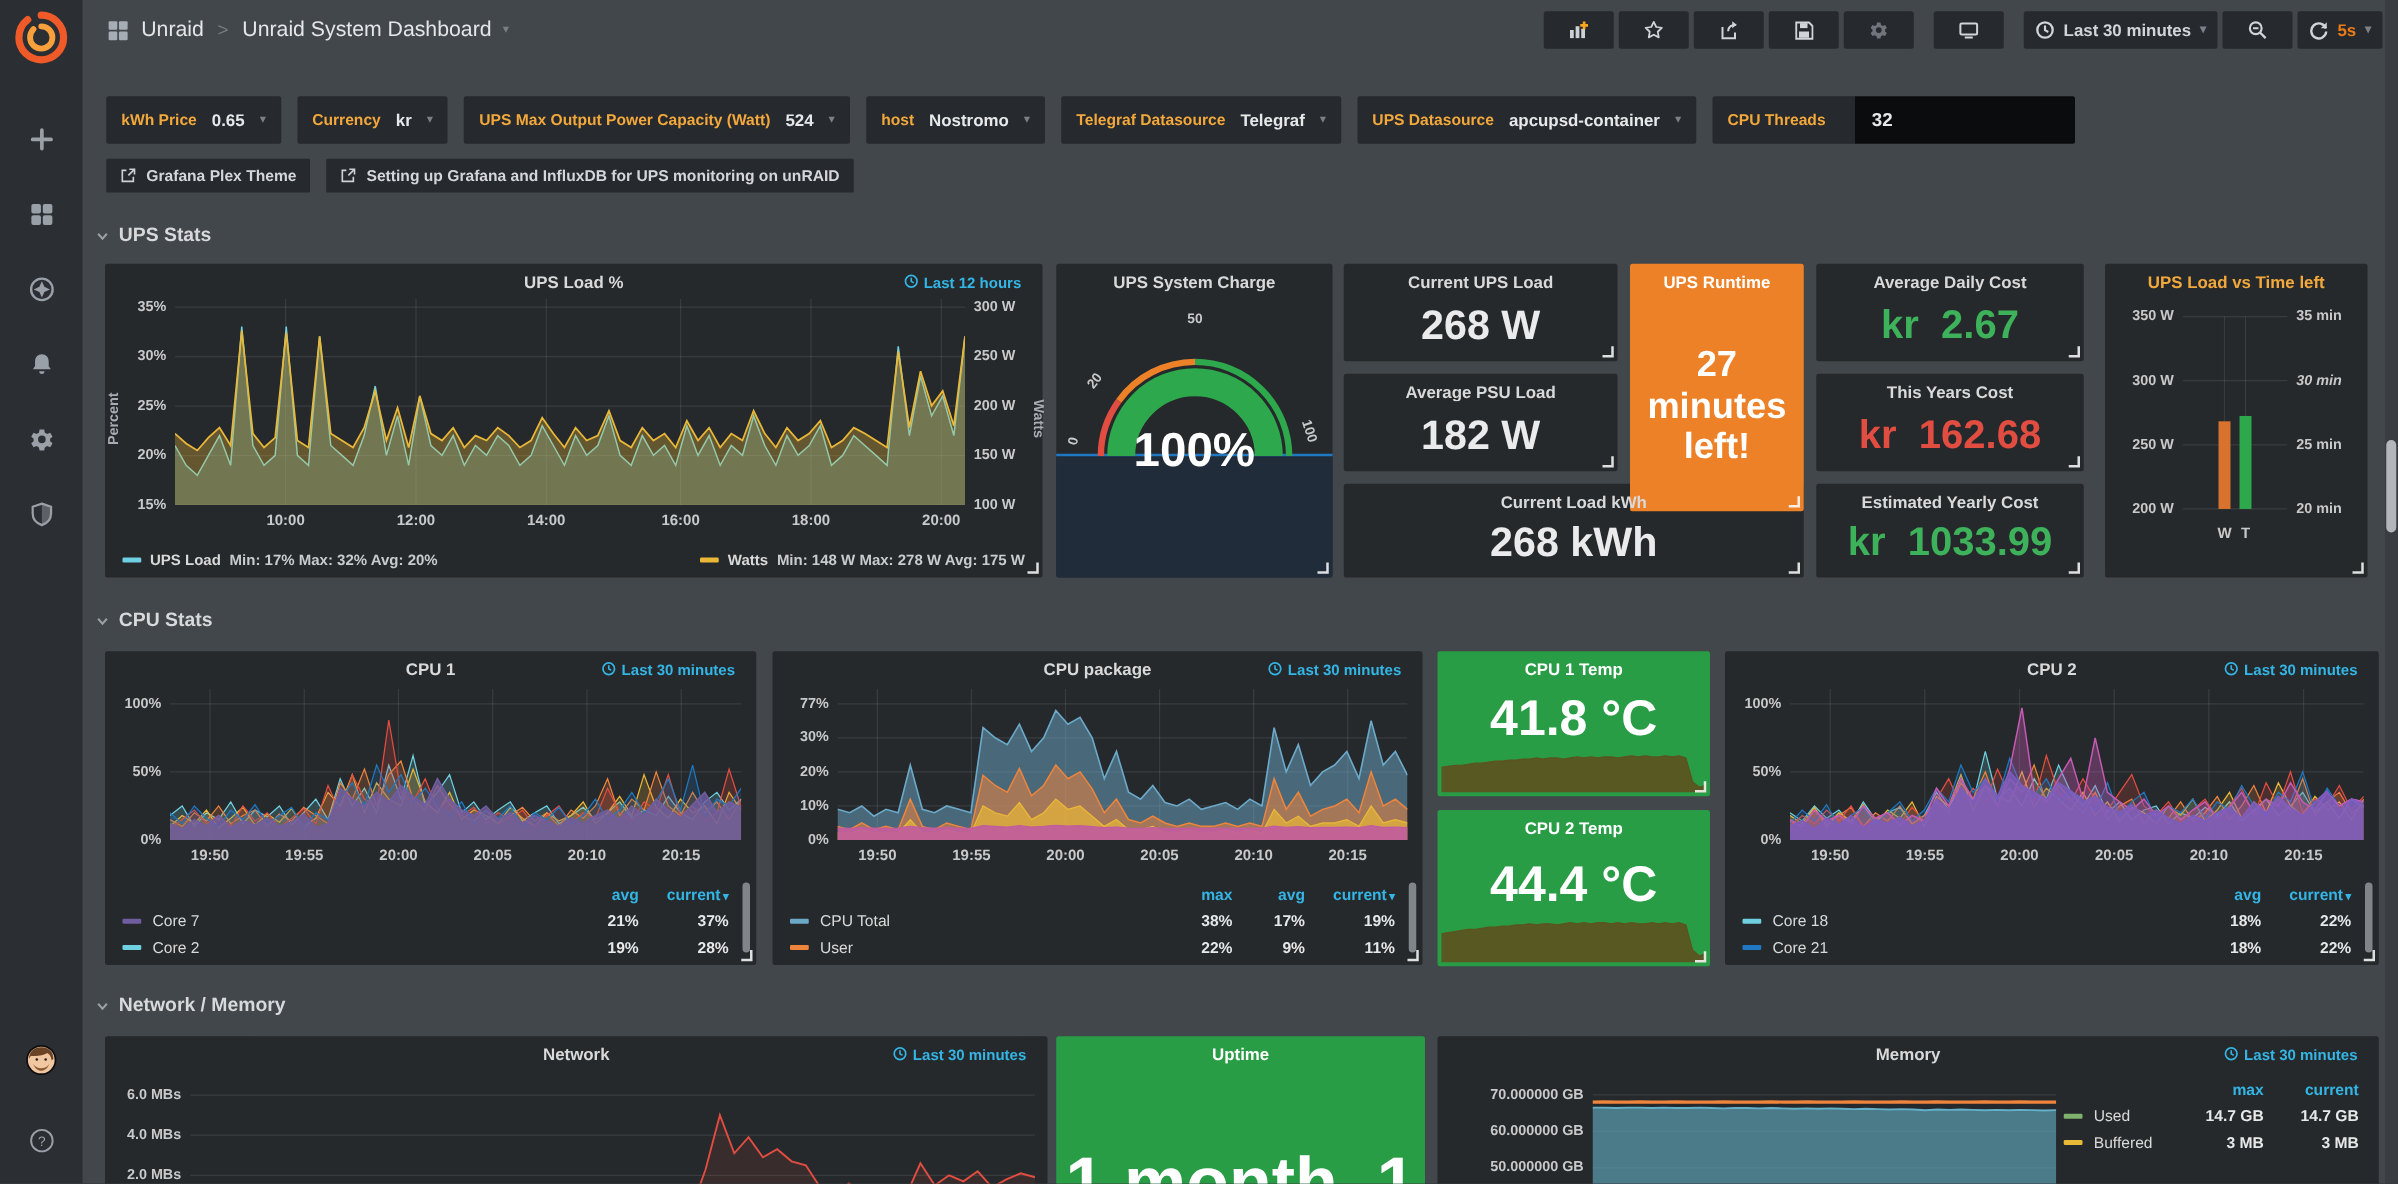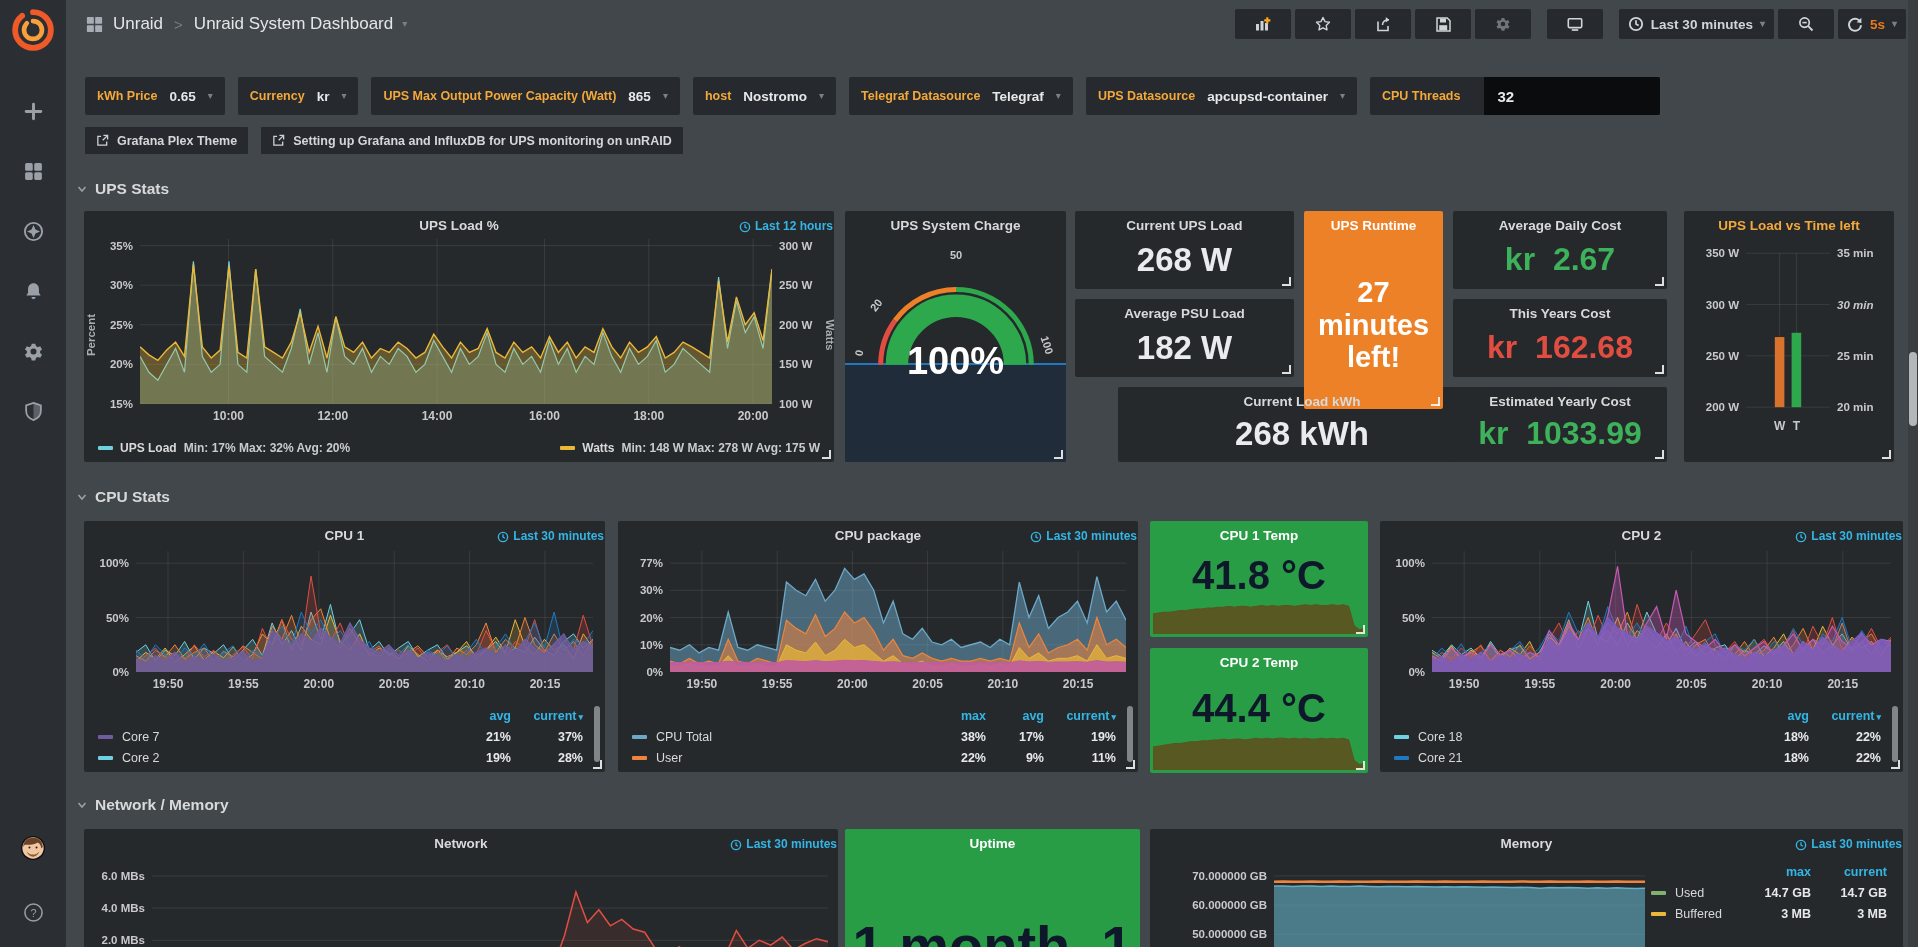--- a/index.html
+++ b/index.html
@@ -47,21 +47,21 @@
   .sec svg{width:12px;height:12px;color:#9aa0a6;}
   
   .panel{position:absolute;background:var(--panel_bg,#26292b);border-radius:2px;}
   .panel::after{content:'';position:absolute;right:3px;bottom:3px;width:7px;height:7px;
     border-right:2px solid rgba(255,255,255,.85);border-bottom:2px solid rgba(255,255,255,.85);}
   .panel.green{background:var(--green_panel,#299c46);}
   .panel.orange{background:var(--orange_panel,#ed8128);}
   .p-title{position:absolute;top:7px;left:30px;right:30px;text-align:center;font-size:13.5px;font-weight:700;color:#d8d9da;
     white-space:nowrap;overflow:hidden;cursor:pointer;z-index:3;}
   .p-title.orange-t{color:var(--orange,#f3a83b);}
-  .p-time{position:absolute;top:8px;right:1px;display:flex;align-items:flex-end;gap:4px;
+  .p-time{position:absolute;top:8px;right:17px;display:flex;align-items:flex-start;gap:4px;
     color:var(--blue,#33b5e5);font-size:12px;font-weight:700;z-index:3;cursor:pointer;}
   .p-time svg{width:12px;height:12px;}
   .stat-value{position:absolute;left:0;right:0;text-align:center;font-weight:700;color:#e9ebed;}
   .chart-area{position:absolute;}
   .plot{position:absolute;top:0;}
   .plot svg{position:absolute;inset:0;width:100%;height:100%;display:block;}
   svg .grid{stroke:rgba(255,255,255,.09);stroke-width:1;}
   .ylab{position:absolute;right:calc(100% + 7px);font-size:11.5px;font-weight:700;color:#c8c9cb;white-space:nowrap;line-height:14px;}
   .ylab.yr{right:auto;left:calc(100% + 7px);}
   .xlab{position:absolute;top:calc(100% + 5px);transform:translateX(-50%);font-size:12px;font-weight:700;color:#c8c9cb;white-space:nowrap;}
@@ -84,21 +84,21 @@
   .gauge-low{position:absolute;left:0;right:0;top:154px;bottom:0;background:#202c3a;border-radius:0 0 2px 2px;}
   .gauge-line{position:absolute;left:0;right:0;top:152px;height:2px;background:#1f78c1;}
   .gauge-wrap{position:absolute;left:9px;top:52px;width:204px;height:114px;}
   .gauge-wrap svg{width:100%;height:100%;}
   .gtick{position:absolute;font-size:11px;font-weight:700;color:#c8c9cb;}
   .gauge-value{position:absolute;left:0;right:0;top:152px;transform:translateY(-54%);text-align:center;
     font-size:38px;font-weight:700;color:#fff;z-index:3;}
   
   .page-scroll{position:absolute;right:0;top:0;width:10px;height:947px;background:rgba(0,0,0,.12);}
   .page-scroll .thumb{position:absolute;right:1px;top:352px;width:8px;height:74px;background:#b4b7ba;border-radius:4px;cursor:pointer;}
-  .big-val{position:absolute;left:0;right:0;text-align:center;font-weight:700;color:#0f172a;}
+  .big-val{position:absolute;left:0;right:0;text-align:center;font-weight:700;color:#ffffff;}
 </style>
 </head>
 <body>
 
 <div id="screen">
 
   <aside class="sidebar">
     <div class="side-logo">
       <svg viewBox="0 0 32 32">
           <path d="M16 3c7.2 0 13 5.8 13 13s-5.8 13-13 13S3 23.2 3 16c0-4.2 2-8 5.1-10.4" fill="none" stroke="#F05A28" stroke-width="4.2" stroke-linecap="round"></path>
@@ -251,21 +251,21 @@
       <span class="var-value">0.65</span>
       <span class="caret">▾</span>
     </div>
     <div class="chip">
       <span class="var-label">Currency</span>
       <span class="var-value">kr</span>
       <span class="caret">▾</span>
     </div>
     <div class="chip">
       <span class="var-label">UPS Max Output Power Capacity (Watt)</span>
-      <span class="var-value">865</span>
+      <span class="var-value">524</span>
       <span class="caret">▾</span>
     </div>
     <div class="chip">
       <span class="var-label">host</span>
       <span class="var-value">Nostromo</span>
       <span class="caret">▾</span>
     </div>
     <div class="chip">
       <span class="var-label">Telegraf Datasource</span>
       <span class="var-value">Telegraf</span>
@@ -402,21 +402,21 @@
   </div>
 
   <div class="panel" style="left:1075px;top:211px;width:219px;height:78px">
     <div class="p-title" style="left:8px;right:8px">Current UPS Load</div>
     <div class="stat-value" style="top:30px;font-size:33px">268 W</div>
   </div>
   <div class="panel" style="left:1075px;top:299px;width:219px;height:78px">
     <div class="p-title" style="left:8px;right:8px">Average PSU Load</div>
     <div class="stat-value" style="top:30px;font-size:33px">182 W</div>
   </div>
-  <div class="panel" style="left:1118px;top:387px;width:368px;height:75px">
+  <div class="panel" style="left:1075px;top:387px;width:368px;height:75px">
     <div class="p-title">Current Load kWh</div>
     <div class="stat-value" style="top:28px;font-size:33px">268 kWh</div>
   </div>
 
   <div class="panel orange" style="left:1304px;top:211px;width:139px;height:198px">
     <div class="p-title" style="left:6px;right:6px;color:#fff">UPS Runtime</div>
     <div class="stat-value" style="top:36px;bottom:6px;display:flex;align-items:center;justify-content:center;padding:0 8px;font-size:29px;line-height:1.13;color:#fff">27 minutes left!</div>
   </div>
 
   <div class="panel" style="left:1453px;top:211px;width:214px;height:78px">

